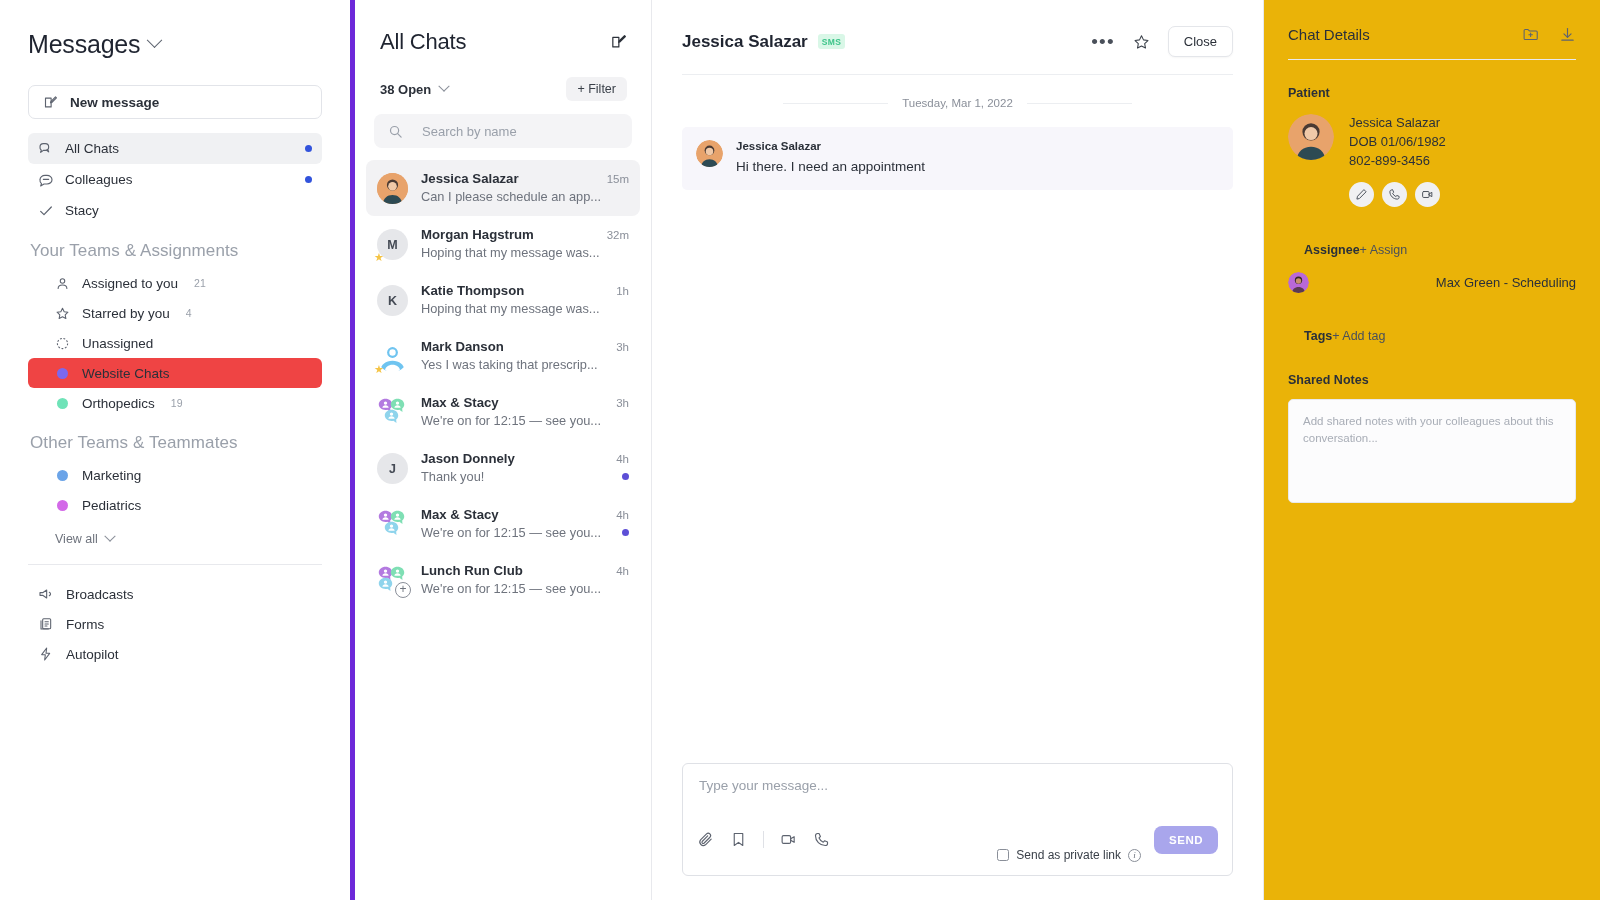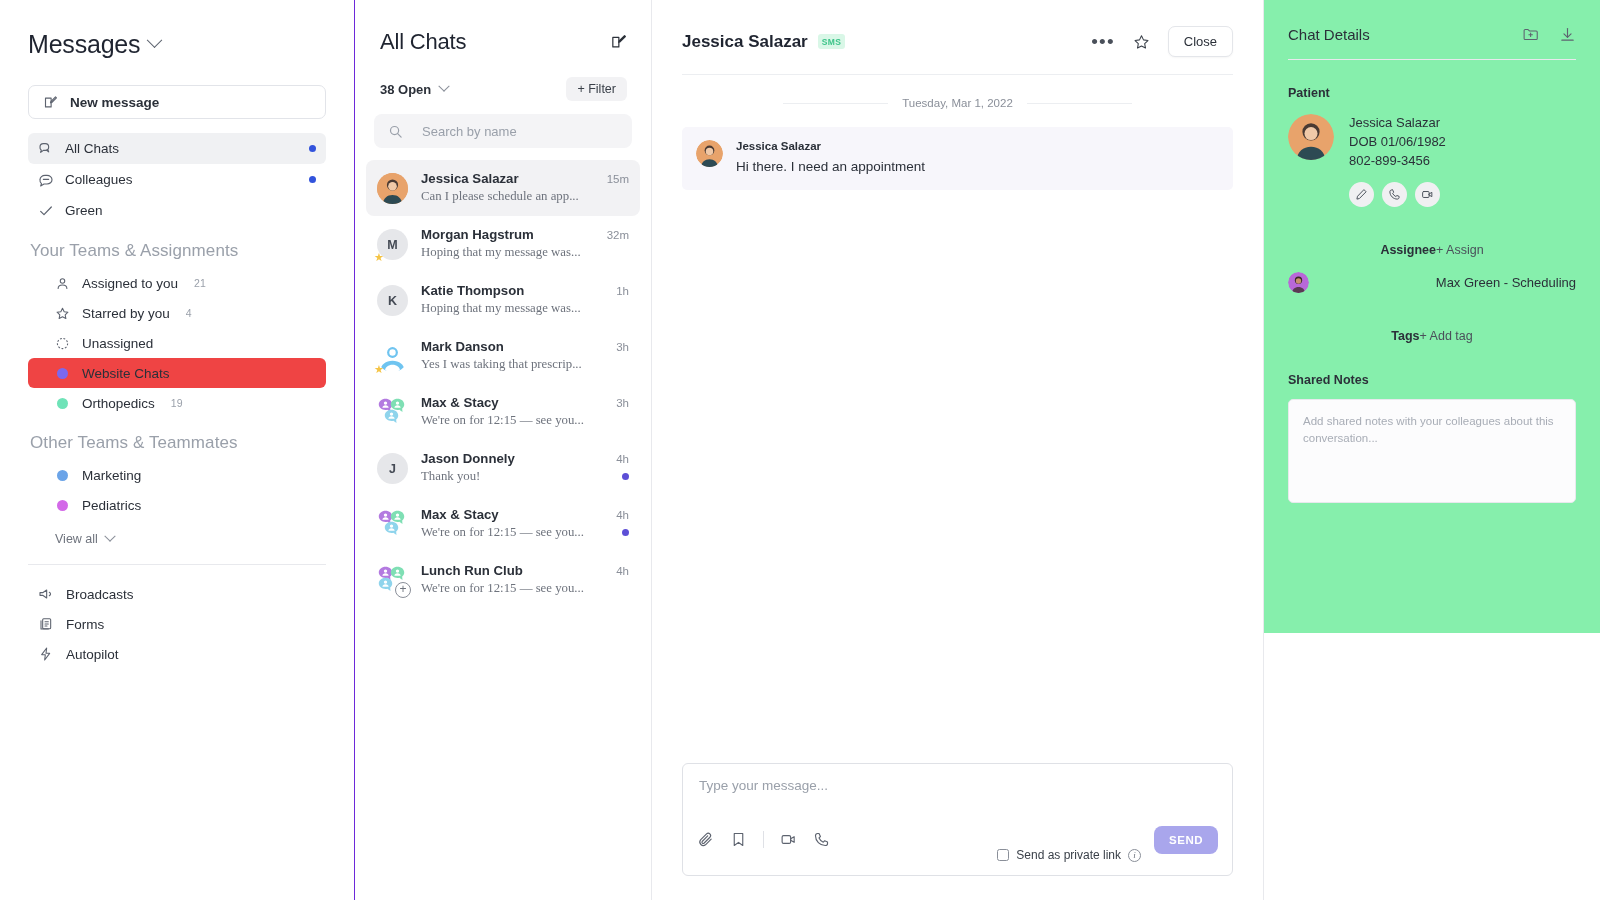--- a/index.html
+++ b/index.html
@@ -9,21 +9,21 @@
     font-family: "Liberation Sans", sans-serif;
     background: #ffffff;
     color: #1f2430;
     overflow: hidden;
   }
   .app { display: flex; width: 1600px; height: 900px; }
 
   
   .nav {
     width: 355px; height: 900px; flex: 0 0 355px;
-    border-right: 1px solid #6d28d9;
+    border-right: 5px solid #6d28d9;
     display: flex; flex-direction: column;
     padding: 0 0 0 0;
     position: relative;
   }
   .nav-top { padding: 22px 28px 0 28px; }
   .nav-title-row { display: flex; align-items: center; gap: 9px; margin: 8px 0 26px 0; }
   .nav-title { font-size: 25px; font-weight: 400; color: #1f2430; letter-spacing: -0.2px; }
   .chev { width: 11px; height: 11px; border-right: 1.6px solid #5d636f; border-bottom: 1.6px solid #5d636f; transform: rotate(45deg) translate(-3px,-3px); }
   .chev-sm { width: 8px; height: 8px; border-right: 1.5px solid #8a8f99; border-bottom: 1.5px solid #8a8f99; transform: rotate(45deg) translate(-2px,-2px); }
 
@@ -92,21 +92,21 @@
   }
   .chat-row.active { background: #f2f2f4; }
   .chat-av { position: relative; width: 31px; height: 31px; flex: 0 0 31px; margin-top: 2px; }
   .av-circ { width: 31px; height: 31px; border-radius: 50%; display: flex; align-items: center; justify-content: center; font-size: 12.5px; color: #454b55; font-weight: 600; overflow: hidden; }
   .star-badge { position: absolute; left: -3px; bottom: -3px; font-size: 11px; color: #f5c445; line-height: 1; }
   .chat-body { flex: 1; min-width: 0; }
   .chat-line1 { display: flex; align-items: baseline; justify-content: space-between; gap: 6px; }
   .chat-name { font-size: 13.2px; font-weight: 600; color: #2b3039; white-space: nowrap; overflow: hidden; text-overflow: ellipsis; }
   .chat-time { font-size: 11.5px; color: #8a8f99; flex: 0 0 auto; }
   .chat-line2 { display: flex; align-items: center; justify-content: space-between; gap: 7px; margin-top: 3px; }
-  .chat-prev { font-size: 12.8px; color: #6e737d; white-space: nowrap; overflow: hidden; text-overflow: ellipsis; font-family: Liberation Serif, serif; }
+  .chat-prev { font-size: 12.8px; color: #6e737d; white-space: nowrap; overflow: hidden; text-overflow: ellipsis; }
   .chat-dot { width: 7px; height: 7px; border-radius: 50%; background: #5d4fd6; flex: 0 0 7px; }
 
   
   .grp { position: relative; width: 31px; height: 31px; }
   .grp .b { position: absolute; width: 17px; height: 17px; }
   .grp .plus {
     position: absolute; right: -3px; bottom: -2px; width: 16px; height: 16px; border-radius: 50%;
     border: 1px solid #8a8f99; background: #fff; color: #6e737d; font-size: 12px; line-height: 13px; text-align: center;
   }
 
@@ -135,26 +135,26 @@
   .composer-bar { display: flex; align-items: center; justify-content: space-between; padding: 0 14px 13px 14px; }
   .composer-tools { display: flex; align-items: center; gap: 16px; }
   .vdiv { width: 1px; height: 17px; background: #dfe1e6; }
   .composer-right { display: flex; align-items: center; gap: 13px; }
   .chk { width: 12px; height: 12px; border: 1.4px solid #8a8f99; border-radius: 2.5px; }
   .priv { display: flex; align-items: center; gap: 7px; font-size: 12px; color: #3a4049; margin-top: 31px; }
   .info-i { width: 13px; height: 13px; border: 1.1px solid #8a8f99; border-radius: 50%; font-size: 9px; color: #6e737d; text-align: center; line-height: 11px; font-style: italic; font-family: "Liberation Serif", serif; }
   .send-btn { background: #a9a6ec; color: #fff; font-size: 11.5px; font-weight: 700; letter-spacing: 0.5px; border: 0; border-radius: 8px; padding: 8px 15px; cursor: pointer; font-family: inherit; }
 
   
-  .details { width: 336px; flex: 0 0 336px; height: 633px; background: #86efac; padding: 26px 24px 0 24px; }
+  .details { width: 336px; flex: 0 0 336px; height: 900px; background: #eab308; padding: 26px 24px 0 24px; }
   .det-head { display: flex; align-items: center; justify-content: space-between; padding-bottom: 16px; border-bottom: 1px solid #e8e9ed; }
   .det-title { font-size: 15px; color: #2b3039; }
   .det-head-icons { display: flex; align-items: center; gap: 20px; }
   .det-sec-label { font-size: 12.5px; font-weight: 700; color: #2b3039; }
-  .det-sec-head { display: flex; align-items: center; justify-content: center; }
+  .det-sec-head { display: flex; align-items: center; justify-content: flex-start; margin-left: 16px; }
   .det-link { font-size: 12.5px; color: #4a505a; cursor: pointer; }
   .patient { display: flex; gap: 15px; margin-top: 14px; }
   .patient-av { width: 46px; height: 46px; border-radius: 50%; flex: 0 0 46px; overflow: hidden; }
   .patient-info { font-size: 13px; color: #2b3039; line-height: 1.45; }
   .patient-actions { display: flex; gap: 8px; margin: 11px 0 0 61px; }
   .round-btn { width: 25px; height: 25px; border-radius: 50%; background: #f0f0f2; display: flex; align-items: center; justify-content: center; cursor: pointer; }
   .assignee-row { display: flex; align-items: center; gap: 11px; margin-top: 15px; justify-content: space-between; }
   .assignee-av { width: 21px; height: 21px; border-radius: 50%; overflow: hidden; flex: 0 0 21px; }
   .assignee-name { font-size: 13px; color: #2b3039; }
   .notes-box { margin-top: 12px; border: 1px solid #e8e9ed; border-radius: 5px; background: #fcfcfd; height: 104px; padding: 13px 14px; font-size: 11.5px; color: #a8adb6; line-height: 1.55; }
@@ -205,21 +205,21 @@
           </span>
           <span class="lbl">Colleagues</span>
           <span class="dot-unread"></span>
         </li>
         <li class="nav-item">
           <span class="ico">
             <svg width="16" height="16" viewBox="0 0 24 24" fill="none" stroke="currentColor" stroke-width="1.8" stroke-linecap="round" stroke-linejoin="round">
                 <path d="M4 12.5l5 5L20 6"></path>
               </svg>
           </span>
-          <span class="lbl">Green</span>
+          <span class="lbl">Stacy</span>
         </li>
       </ul>
 
       <div class="nav-section">Your Teams &amp; Assignments</div>
 
       <div class="sub-item">
         <span class="ico">
           <svg width="15" height="15" viewBox="0 0 24 24" fill="none" stroke="currentColor" stroke-width="1.7" stroke-linecap="round" stroke-linejoin="round">
               <circle cx="12" cy="8" r="3.6"></circle>
               <path d="M5 20c0-3.6 3.1-5.6 7-5.6s7 2 7 5.6"></path>

